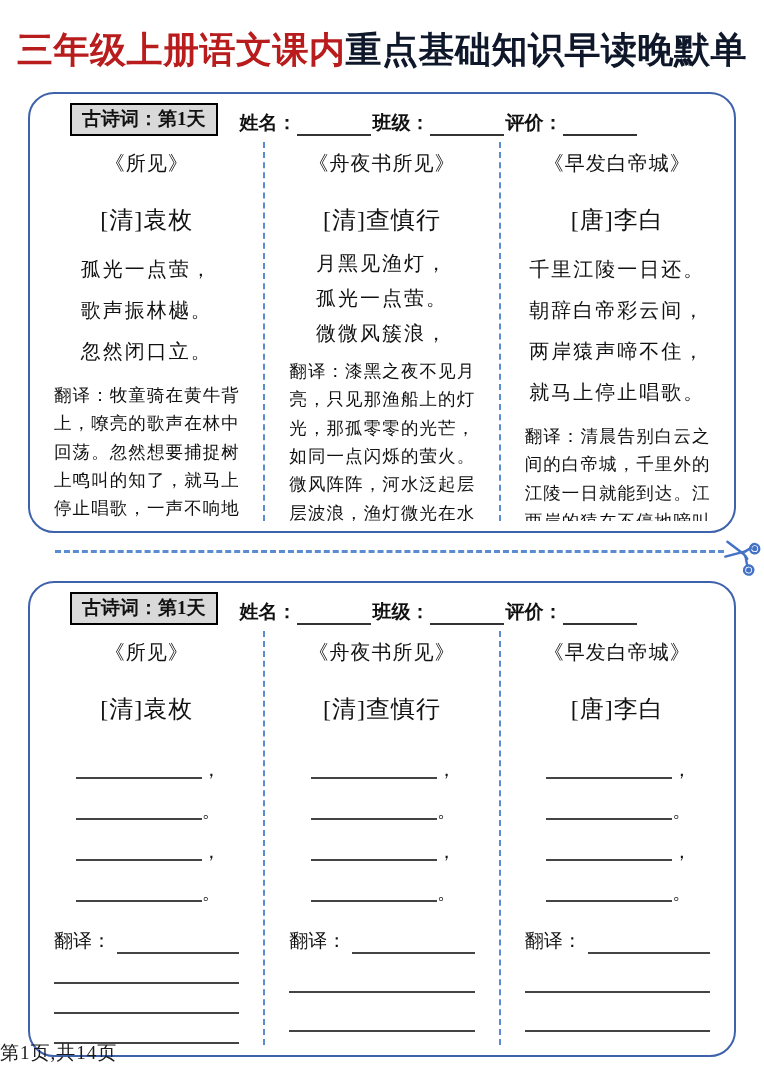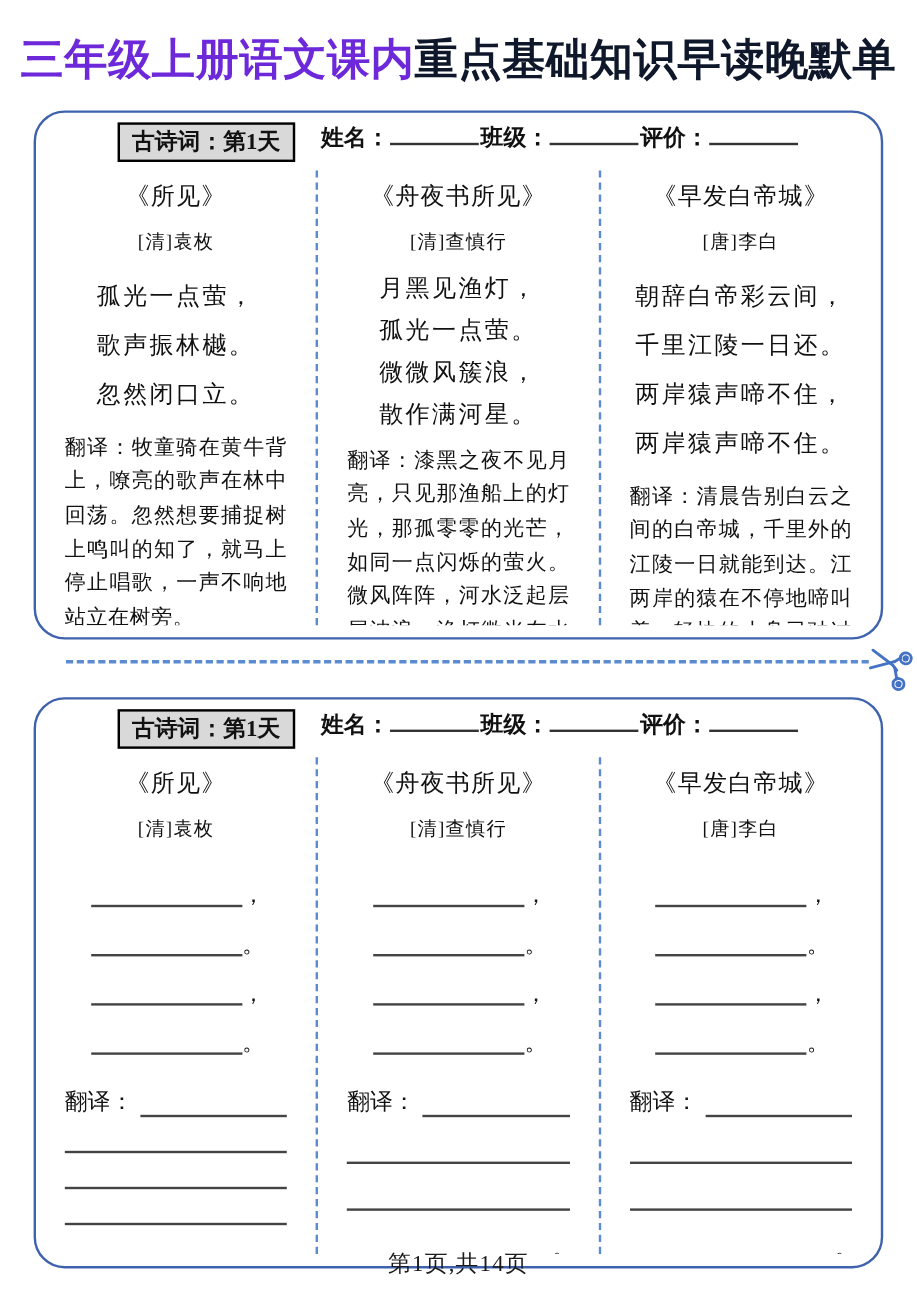--- a/index.html
+++ b/index.html
@@ -16,38 +16,38 @@
   
   .main-title {
     margin-top: 26px;
     text-align: center;
     font-family: "DejaVu Sans", sans-serif;
     font-size: 36px;
     font-weight: 900;
     letter-spacing: 0.5px;
     white-space: nowrap;
   }
-  .main-title .t-black { color: #6d28d9; }
+  .main-title .t-black { color: #b91c1c; }
   .main-title .t-red   { color: #0f172a; }
 
   
   .panel {
     margin: 17px 28px 0 28px;
     border: 2.5px solid #3f62ad;
     border-radius: 26px;
     padding: 8px 0 6px 0;
     background: #fff;
   }
   .panel-top { height: 441px; }
   .panel-bottom { height: 476px; }
 
   .panel-header {
     display: flex;
-    align-items: flex-start;
-    padding-left: 68px;
+    align-items: flex-end;
+    padding-left: 40px;
     height: 34px;
     font-weight: bold;
     font-size: 19px;
   }
   .tag-box {
     border: 2px solid #000;
     background: #d9d9d9;
     padding: 1px 10px 2px 10px;
     white-space: nowrap;
   }
@@ -62,21 +62,21 @@
 
   .columns { display: flex; margin-top: 6px; height: calc(100% - 44px); }
   .col { flex: 1 1 0; padding: 0 24px; overflow: hidden; }
   .col.middle {
     border-left: 2px dashed #5b8bd0;
     border-right: 2px dashed #5b8bd0;
   }
 
   
   .poem-title  { text-align: center; font-size: 20px; margin-top: 8px; letter-spacing: 1px; }
-  .poem-author { text-align: center; font-size: 16px; margin-top: 15px; letter-spacing: 1px; }
+  .poem-author { text-align: center; font-size: 24px; margin-top: 27px; letter-spacing: 1px; }
   .poem-lines  { text-align: center; margin-top: 6px; }
   .lines-inner { display: inline-block; text-align: left; }
   .pline { font-size: 20px; letter-spacing: 2px; margin-top: 14px; white-space: nowrap; }
   .panel-top .col.middle .pline { margin-top: 8px; }
   .translation {
     margin-top: 16px;
     font-size: 17.5px;
     line-height: 1.62;
     text-align: justify;
     letter-spacing: 0.5px;
@@ -107,21 +107,21 @@
   .trans-line { border-bottom: 2px solid #444; height: 30px; }
   .panel-bottom .col-b .trans-line, .panel-bottom .col-c .trans-line { height: 39px; }
   .trans-final { display: flex; align-items: flex-end; height: 31px; }
   .panel-bottom .col-b .trans-final, .panel-bottom .col-c .trans-final { height: 40px; }
   .trans-final .tline { flex: 1; border-bottom: 2px solid #444; height: 100%; }
   .trans-final .punct { width: 14px; font-size: 17px; }
 
   
   .footer {
     position: absolute; bottom: 14px; left: 0; right: 0;
-    text-align: center; font-size: 19px; color: #1a1a1a;
+    font-size: 19px; color: #1a1a1a;
     letter-spacing: 1px;
   }
 </style>
 </head>
 <body>
 
 <div class="page">
 
   <div class="main-title">
     <span class="t-black">三年级上册语文课内</span><span class="t-red">重点基础知识早读晚默单</span>
@@ -152,35 +152,34 @@
         </div>
       </div>
 
       <div class="col middle col-b">
         <div class="poem-title">《舟夜书所见》</div>
         <div class="poem-author">[清]查慎行</div>
         <div class="poem-lines"><div class="lines-inner">
           <div class="pline">月黑见渔灯，</div>
           <div class="pline">孤光一点萤。</div>
           <div class="pline">微微风簇浪，</div>
-          <div class="pline">散作满河星。</div>
         </div></div>
         <div class="translation">
           <span class="tlabel">翻译：</span><span>漆黑之夜不见月亮，只见那渔船上的灯光，那孤零零的光芒，如同一点闪烁的萤火。微风阵阵，河水泛起层层波浪，渔灯微光在水面上散开，河面好像撒落无数的星星。</span>
         </div>
       </div>
 
       <div class="col col-c">
         <div class="poem-title">《早发白帝城》</div>
         <div class="poem-author">[唐]李白</div>
         <div class="poem-lines"><div class="lines-inner">
+          <div class="pline">千里江陵一日还。</div>
           <div class="pline">朝辞白帝彩云间，</div>
-          <div class="pline">千里江陵一日还。</div>
           <div class="pline">两岸猿声啼不住，</div>
-          <div class="pline">两岸猿声啼不住。</div>
+          <div class="pline">就马上停止唱歌。</div>
         </div></div>
         <div class="translation">
           <span class="tlabel">翻译：</span><span>清晨告别白云之间的白帝城，千里外的江陵一日就能到达。江两岸的猿在不停地啼叫着，轻快的小舟已驶过万重青山。</span>
         </div>
       </div>
 
     </div>
   </div>
 
   <div class="cutline">

